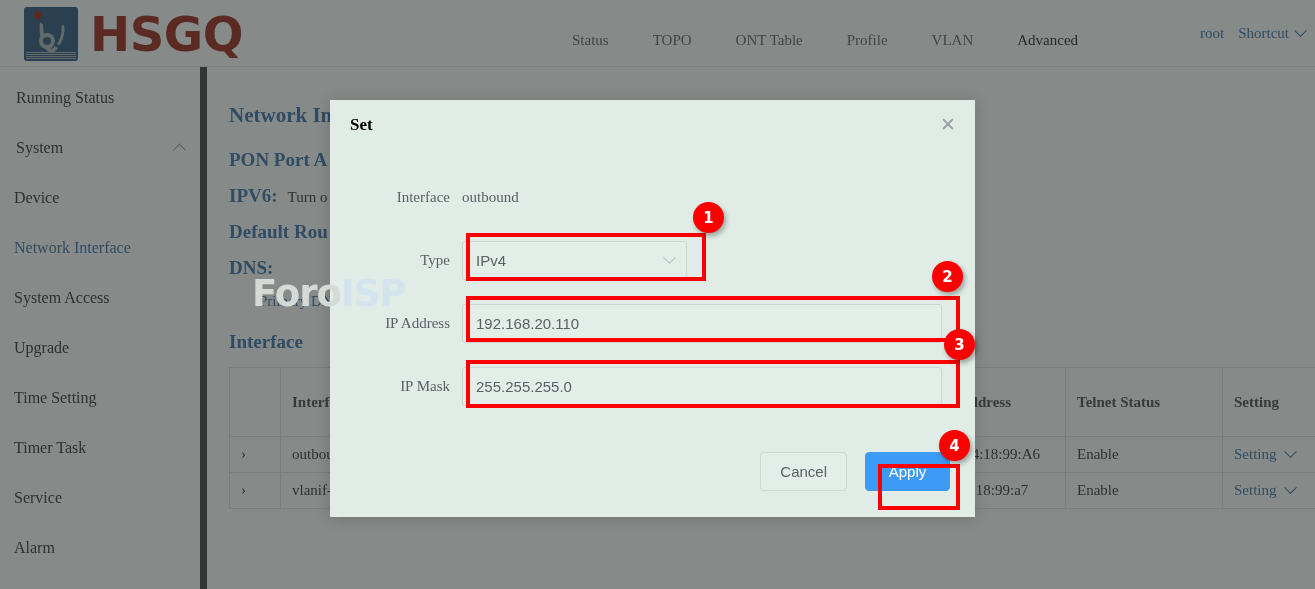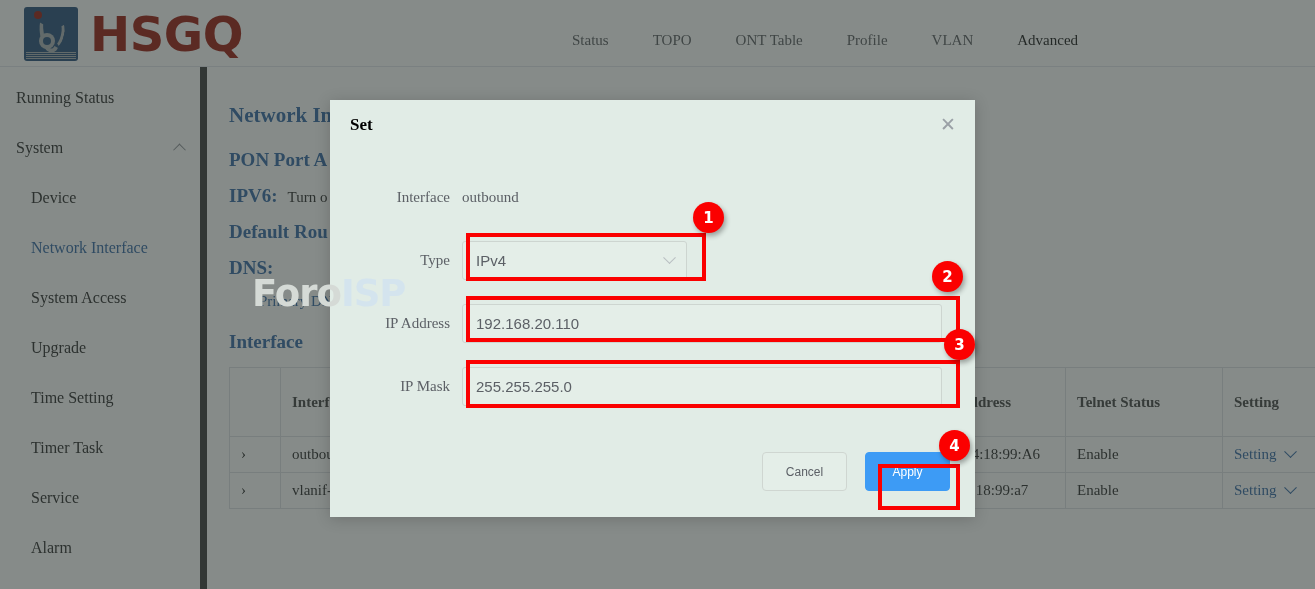--- a/index.html
+++ b/index.html
@@ -168,21 +168,21 @@
     height: 50px;
     display: flex;
     align-items: center;
     padding: 0 16px;
     font-size: 16px;
     color: #333333;
     cursor: pointer;
     position: relative;
   }
   .side-item.group { justify-content: space-between; }
-  .side-item.sub { padding-left: 31px; }
+  .side-item.sub { padding-left: 14px; }
   .side-item.active { color: #3b6ea8; }
   .side-item .grp-chev { color: #909399; }
 
   
   .main {
     position: absolute;
     left: 207px; top: 67px;
     width: 1108px; height: 522px;
     background: #ffffff;
     padding: 36px 20px 0 22px;
@@ -364,21 +364,21 @@
     display: flex;
     align-items: center;
     gap: 18px;
     z-index: 62;
   }
   .btn {
     height: 39px;
     min-width: 85px;
     padding: 0 19px;
     border-radius: 4px;
-    font-size: 12px;
+    font-size: 15px;
     font-family: "Liberation Sans", sans-serif;
     cursor: pointer;
     display: flex;
     align-items: center;
     justify-content: center;
   }
   .btn-cancel {
     background: #e4eee8;
     border: 1px solid #cfd6d1;
     color: #5c6066;
@@ -409,20 +409,27 @@
 
     <div class="nav">
       <div class="nav-item">Status</div>
       <div class="nav-item">TOPO</div>
       <div class="nav-item">ONT Table</div>
       <div class="nav-item">Profile</div>
       <div class="nav-item">VLAN</div>
       <div class="nav-item active">Advanced</div>
     </div>
 
+    <div class="header-right">
+      <div class="hr-user">root</div>
+      <div class="hr-shortcut">
+        <span>Shortcut</span>
+        <span class="chev"></span>
+      </div>
+    </div>
   </div>
 
   <div class="sidebar">
     <div class="side-item">Running Status</div>
 
     <div class="side-item group">
       <span>System</span>
       <span class="chev up grp-chev"></span>
     </div>
 

